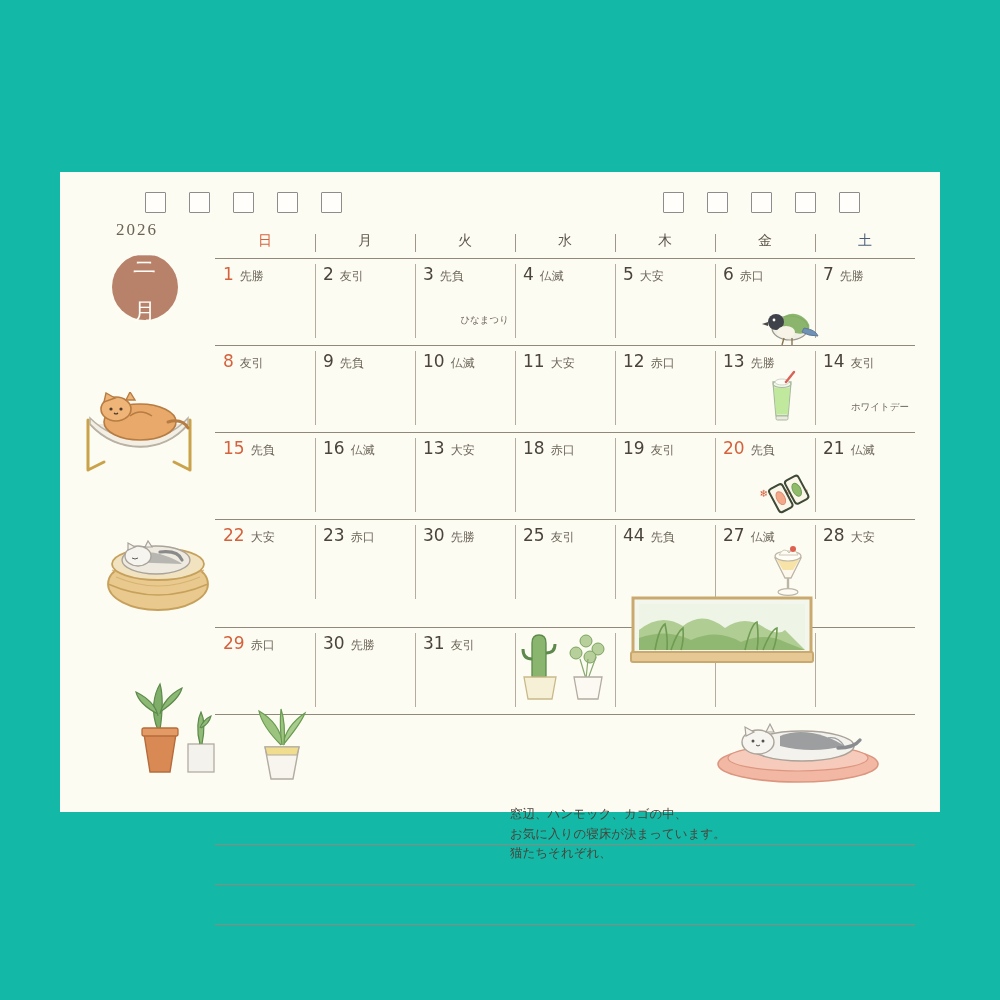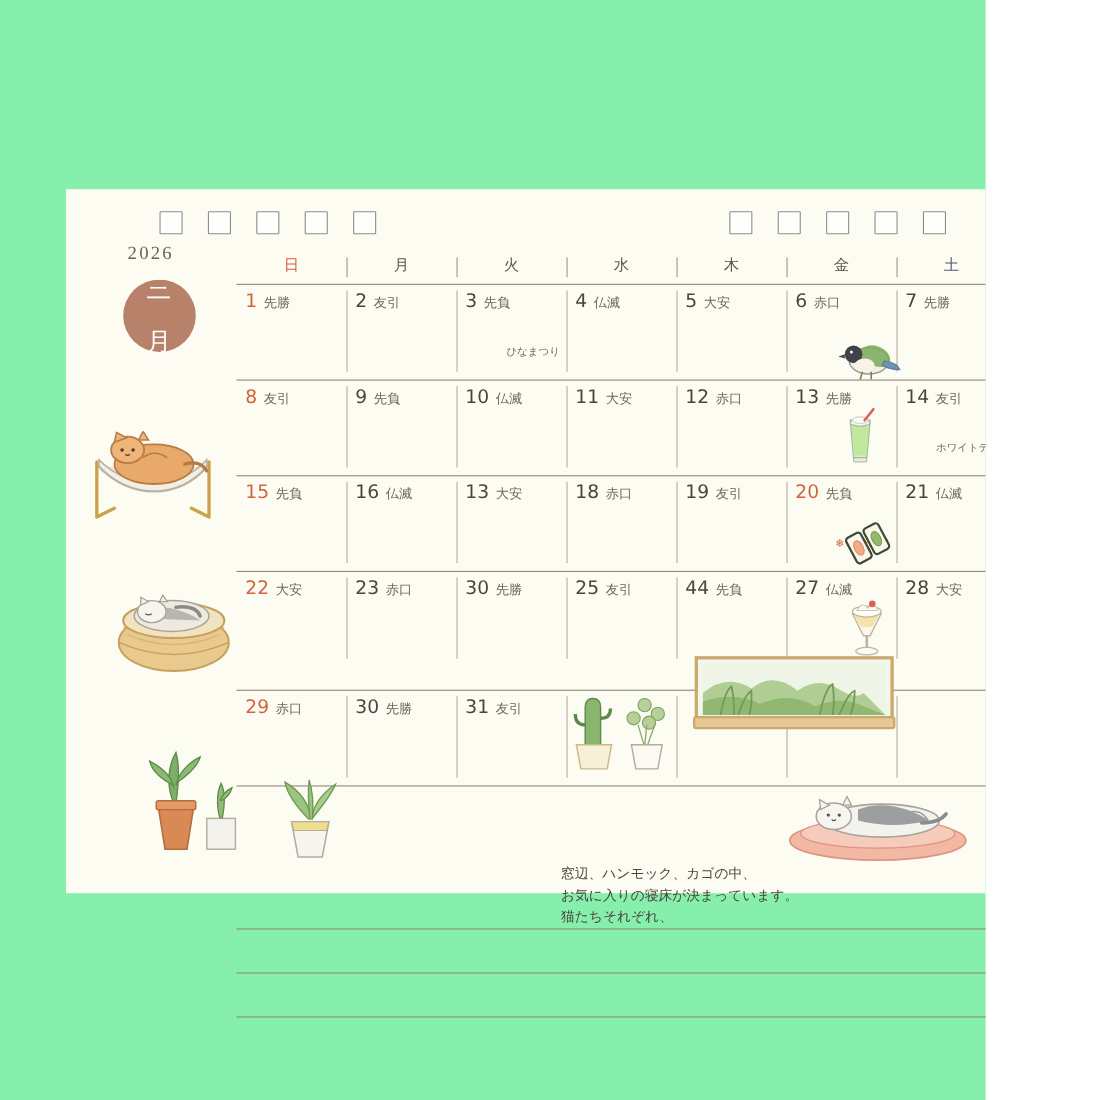--- a/index.html
+++ b/index.html
@@ -5,24 +5,24 @@
   html, body {
     margin: 0;
     padding: 0;
     background: #ffffff;
     width: 1000px;
     height: 1000px;
     font-family: "Liberation Sans", sans-serif;
   }
   #stage {
     position: relative;
-    width: 896px;
+    width: 1000px;
     height: 1000px;
     overflow: hidden;
-    background: #86efac;
+    background: #14b8a6;
   }
   
   #sheet {
     position: absolute;
     left: 60px;
     top: 172px;
     width: 880px;
     height: 640px;
     background: #fdfcf3;
     box-shadow: 0 0 0 0 rgba(0,0,0,0);
@@ -161,21 +161,21 @@
     height: 1.2px;
     background: #8f887b;
   }
   #footer-line-2 { top: 672px; }
   #footer-line-3 { top: 712px; }
   #footer-line-4 { top: 752px; }
   
   #footer-text {
     position: absolute;
     left: 450px;
-    top: 612px;
+    top: 632px;
     width: 300px;
     font-size: 12.5px;
     line-height: 19.5px;
     color: #4a443c;
     font-family: "DejaVu Sans", sans-serif;
   }
   
   .illus { position: absolute; }
   #illus-hammock { left: 18px; top: 220px; }
   #illus-basket  { left: 38px; top: 350px; }

